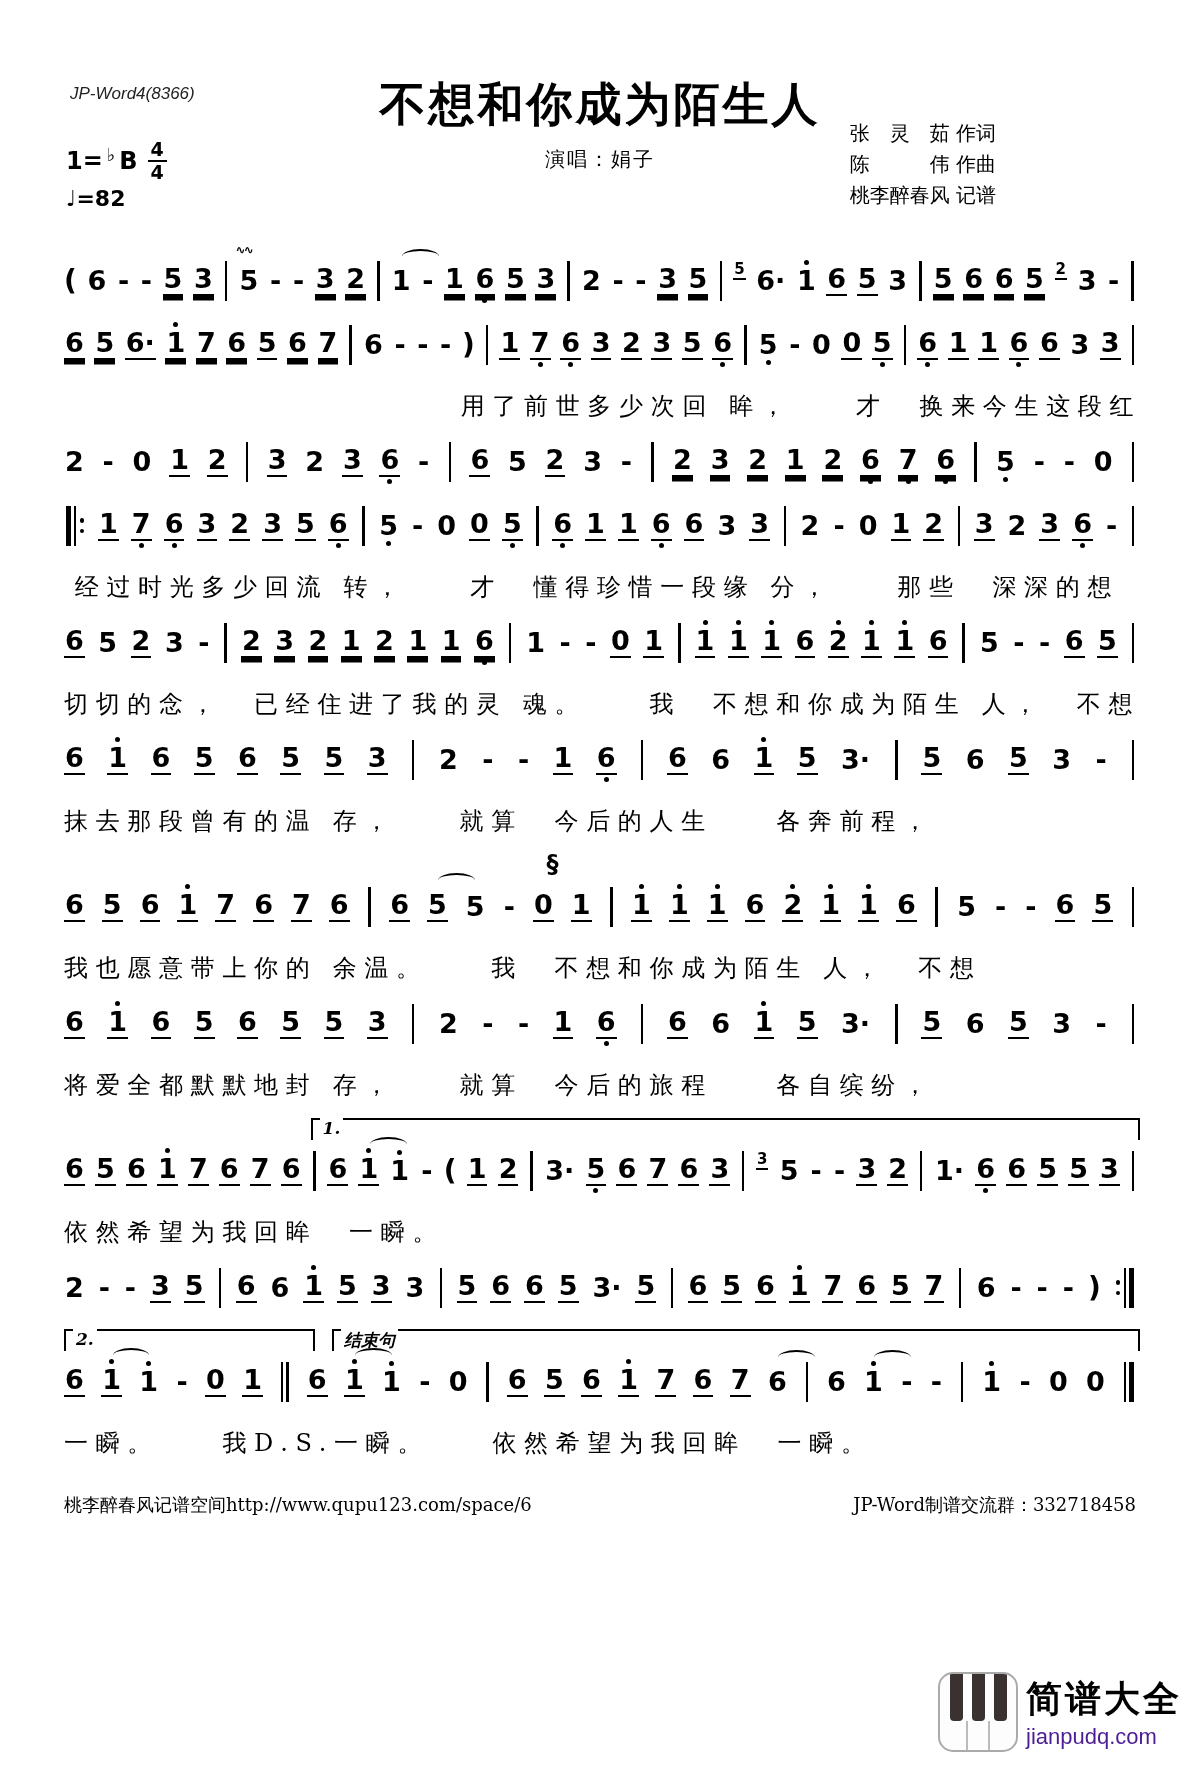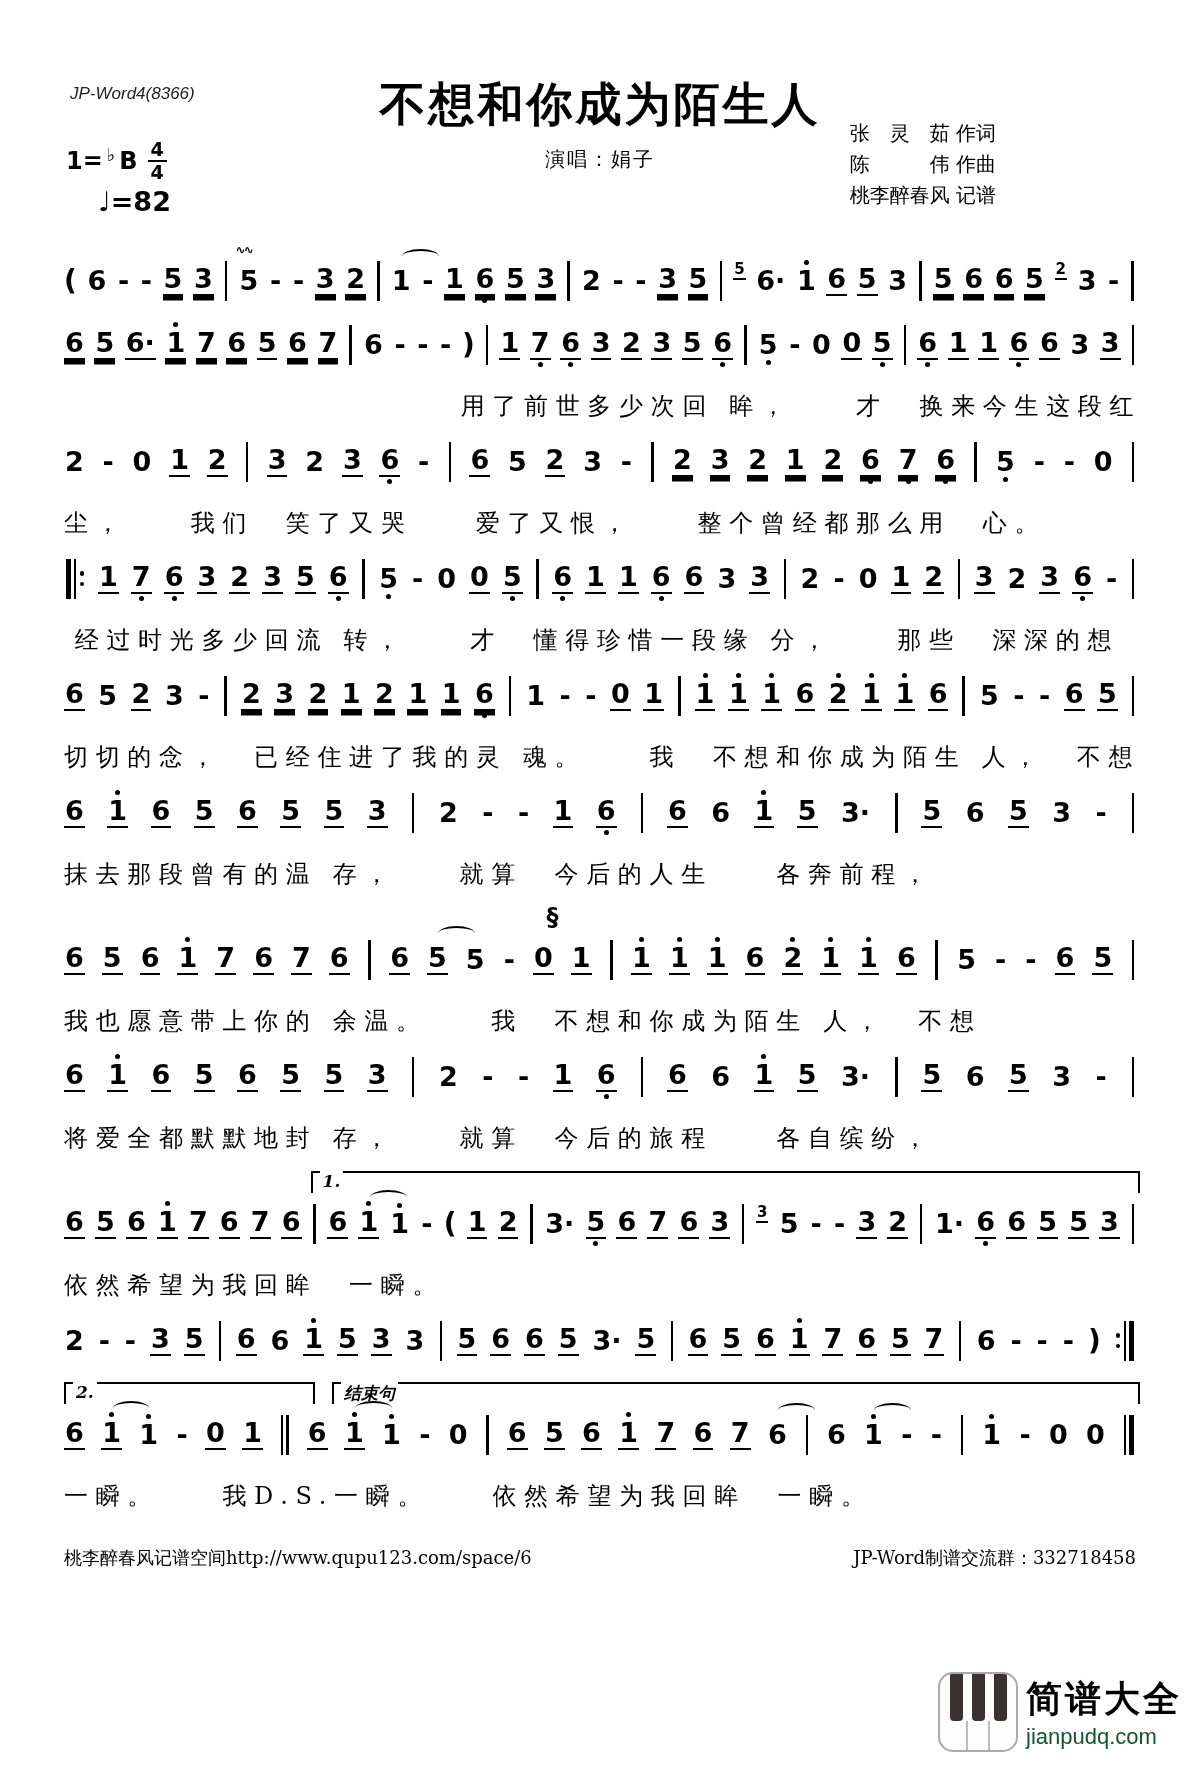--- a/index.html
+++ b/index.html
@@ -9,21 +9,21 @@
   .header{position:relative;height:172px;}
   .watermark{position:absolute;left:6px;top:10px;font:italic 17px "Liberation Sans",sans-serif;color:#222;text-align:right;}
   .title{margin:0;text-align:center;font:bold 46px "DejaVu Serif",serif;letter-spacing:3px;}
   .subtitle{text-align:center;font:20px "DejaVu Serif",serif;margin-top:10px;letter-spacing:2px;}
   .credits{position:absolute;right:140px;top:44px;font:20px "DejaVu Serif",serif;line-height:31px;text-align:center;}
   .keysig{position:absolute;left:2px;top:66px;font-weight:bold;font-size:24px;display:flex;align-items:center;gap:4px;}
   .keysig .flat{font-size:18px;vertical-align:super;position:relative;top:-7px;}
   .frac{display:inline-flex;flex-direction:column;align-items:center;font-size:19px;line-height:1;margin-left:6px;font-weight:bold;}
   .frac .top{border-bottom:2px solid #000;padding:0 3px 1px;}
   .frac .bot{padding-top:1px;}
-  .tempo{position:absolute;left:2px;top:112px;font-weight:bold;font-size:27px;margin-left:32px;}
+  .tempo{position:absolute;left:2px;top:112px;font-weight:bold;font-size:22px;}
   
   .score{margin-top:10px;}
   .system{position:relative;margin-bottom:15px;}
   .system.pad{padding-top:30px;}
   .music{display:flex;justify-content:space-between;align-items:center;}
   .tok{display:inline-flex;flex-direction:column;align-items:center;position:relative;}
   .odot{width:5px;height:5px;border-radius:50%;margin:2px 0;background:transparent;}
   .odot.on{background:#000;}
   .num{font:bold 27px "DejaVu Sans",sans-serif;line-height:1;padding:0 1px;}
   .num.u1{border-bottom:2.5px solid #000;padding-bottom:2px;}
@@ -47,21 +47,21 @@
   
   .footer{display:flex;justify-content:space-between;font:18px "DejaVu Serif",serif;margin-top:34px;}
   .logo{position:absolute;right:18px;bottom:14px;display:flex;align-items:center;gap:8px;}
   .piano{width:76px;height:76px;border:2px solid #aaa;border-radius:15px;position:relative;background:#fdfdfd;overflow:hidden;}
   .piano .k{position:absolute;top:0;width:13px;height:47px;background:#3a3231;border-radius:0 0 4px 4px;}
   .piano .k1{left:10px;} .piano .k2{left:32px;} .piano .k3{left:54px;}
   .piano .wl{position:absolute;bottom:0;width:2px;height:29px;background:#bbb;}
   .piano .w1{left:26px;} .piano .w2{left:48px;}
   .logo-txt{display:flex;flex-direction:column;line-height:1.05;}
   .logo-cn{font:bold 36px "DejaVu Serif",serif;letter-spacing:3px;}
-  .logo-en{font:22px "Liberation Sans",sans-serif;color:#14532d;}
+  .logo-en{font:22px "Liberation Sans",sans-serif;color:#4c1d95;}
 </style>
 </head>
 <body>
 
 <div class="page">
   <div class="header">
     <div class="watermark">JP-Word4(8366)</div>
     <h1 class="title">不想和你成为陌生人</h1>
     <div class="subtitle">演唱：娟子</div>
     <div class="credits">
@@ -609,21 +609,20 @@
           </span>
           <span class="tok">
             <span class="odot"></span>
             <span class="num">0</span>
             <span class="odot"></span>
           </span>
           <span class="tok barwrap">
             <span class="bar thin"></span>
           </span>
         </div>
-        <div class="lyrics">尘，　　我们　笑了又哭　　爱了又恨，　　整个曾经都那么用　心。</div>
       </div>
       <div class="system">
         <div class="music">
           <span class="tok barwrap">
             <span class="bar thick"></span>
             <span class="bar thin"></span>
             <span class="rdots">
               <i></i>
               <i></i>
             </span>

